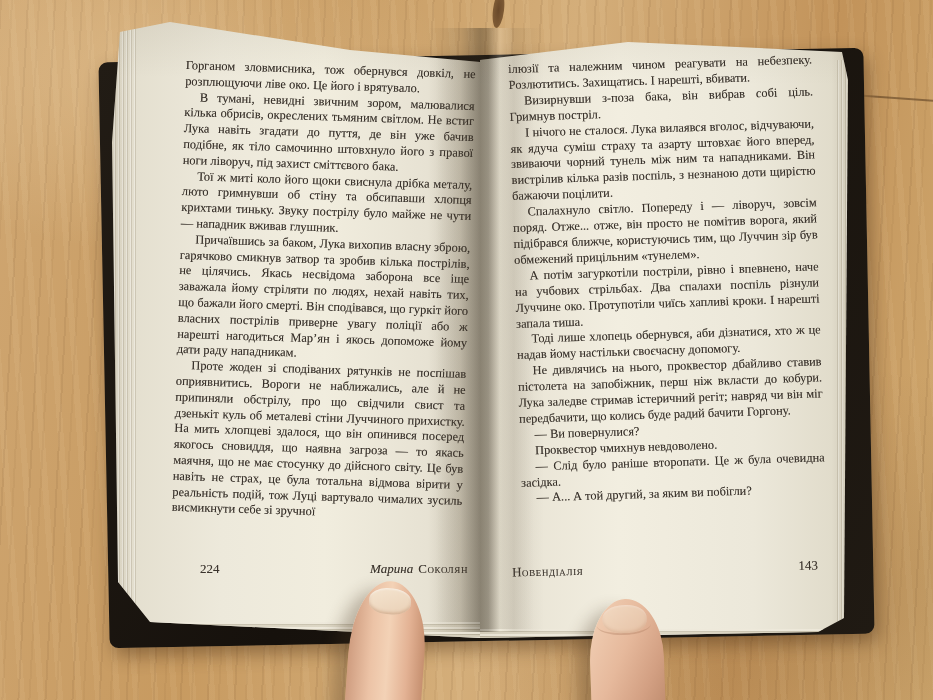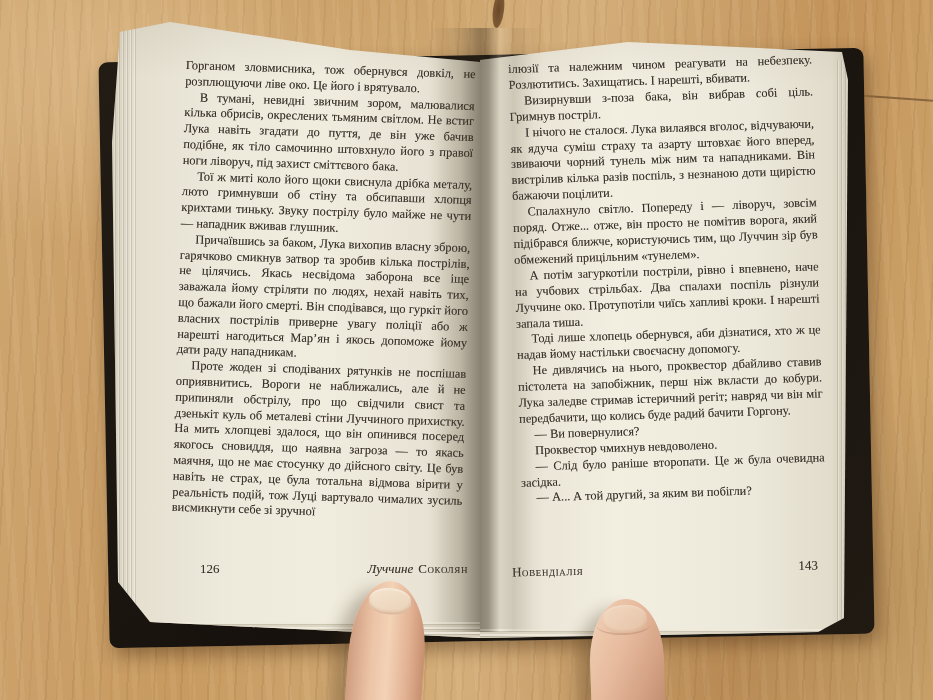--- a/index.html
+++ b/index.html
@@ -101,23 +101,23 @@
 
   <div class="page page-left">
     <div class="body-text lt">
       <p class="para noindent">Горганом зловмисника, тож обернувся довкіл, не розплющуючи ліве око. Це його і врятувало.</p>
       <p class="para">В тумані, невидні звичним зором, малювалися кілька обрисів, окреслених тьмяним світлом. Не встиг Лука навіть згадати до пуття, де він уже бачив подібне, як тіло самочинно штовхнуло його з правої ноги ліворуч, під захист сміттєвого бака.</p>
       <p class="para">Тої ж миті коло його щоки свиснула дрібка металу, люто гримнувши об стіну та обсипавши хлопця крихтами тиньку. Звуку пострілу було майже не чути — нападник вживав глушник.</p>
       <p class="para">Причаївшись за баком, Лука вихопив власну зброю, гарячково смикнув затвор та зробив кілька пострілів, не цілячись. Якась несвідома заборона все іще заважала йому стріляти по людях, нехай навіть тих, що бажали його смерті. Він сподівався, що гуркіт його власних пострілів приверне увагу поліції або ж нарешті нагодиться Мар’ян і якось допоможе йому дати раду нападникам.</p>
       <p class="para">Проте жоден зі сподіваних рятунків не поспішав оприявнитись. Вороги не наближались, але й не припиняли обстрілу, про що свідчили свист та дзенькіт куль об металеві стіни Луччиного прихистку. На мить хлопцеві здалося, що він опинився посеред якогось сновиддя, що наявна загроза — то якась маячня, що не має стосунку до дійсного світу. Це був навіть не страх, це була тотальна відмова вірити у реальність подій, тож Луці вартувало чималих зусиль висмикнути себе зі зручної</p>
     </div>
     <div class="footer lt">
-      <span>126</span>
+      <span>224</span>
       <span>
-        <span class="it">Луччине</span><span class="sc">Соколян</span>
+        <span class="it">Марина</span><span class="sc">Соколян</span>
       </span>
     </div>
   </div>
 
   <div class="page page-right">
     <div class="body-text rt">
       <p class="para noindent">ілюзії та належним чином реагувати на небезпеку. Розлютитись. Захищатись. І нарешті, вбивати.</p>
       <p class="para">Визирнувши з-поза бака, він вибрав собі ціль. Гримнув постріл.</p>
       <p class="para">І нічого не сталося. Лука вилаявся вголос, відчуваючи, як ядуча суміш страху та азарту штовхає його вперед, звиваючи чорний тунель між ним та нападниками. Він вистрілив кілька разів поспіль, з незнаною доти щирістю бажаючи поцілити.</p>
       <p class="para">Спалахнуло світло. Попереду і — ліворуч, зовсім поряд. Отже... отже, він просто не помітив ворога, який підібрався ближче, користуючись тим, що Луччин зір був обмежений прицільним «тунелем».</p>

